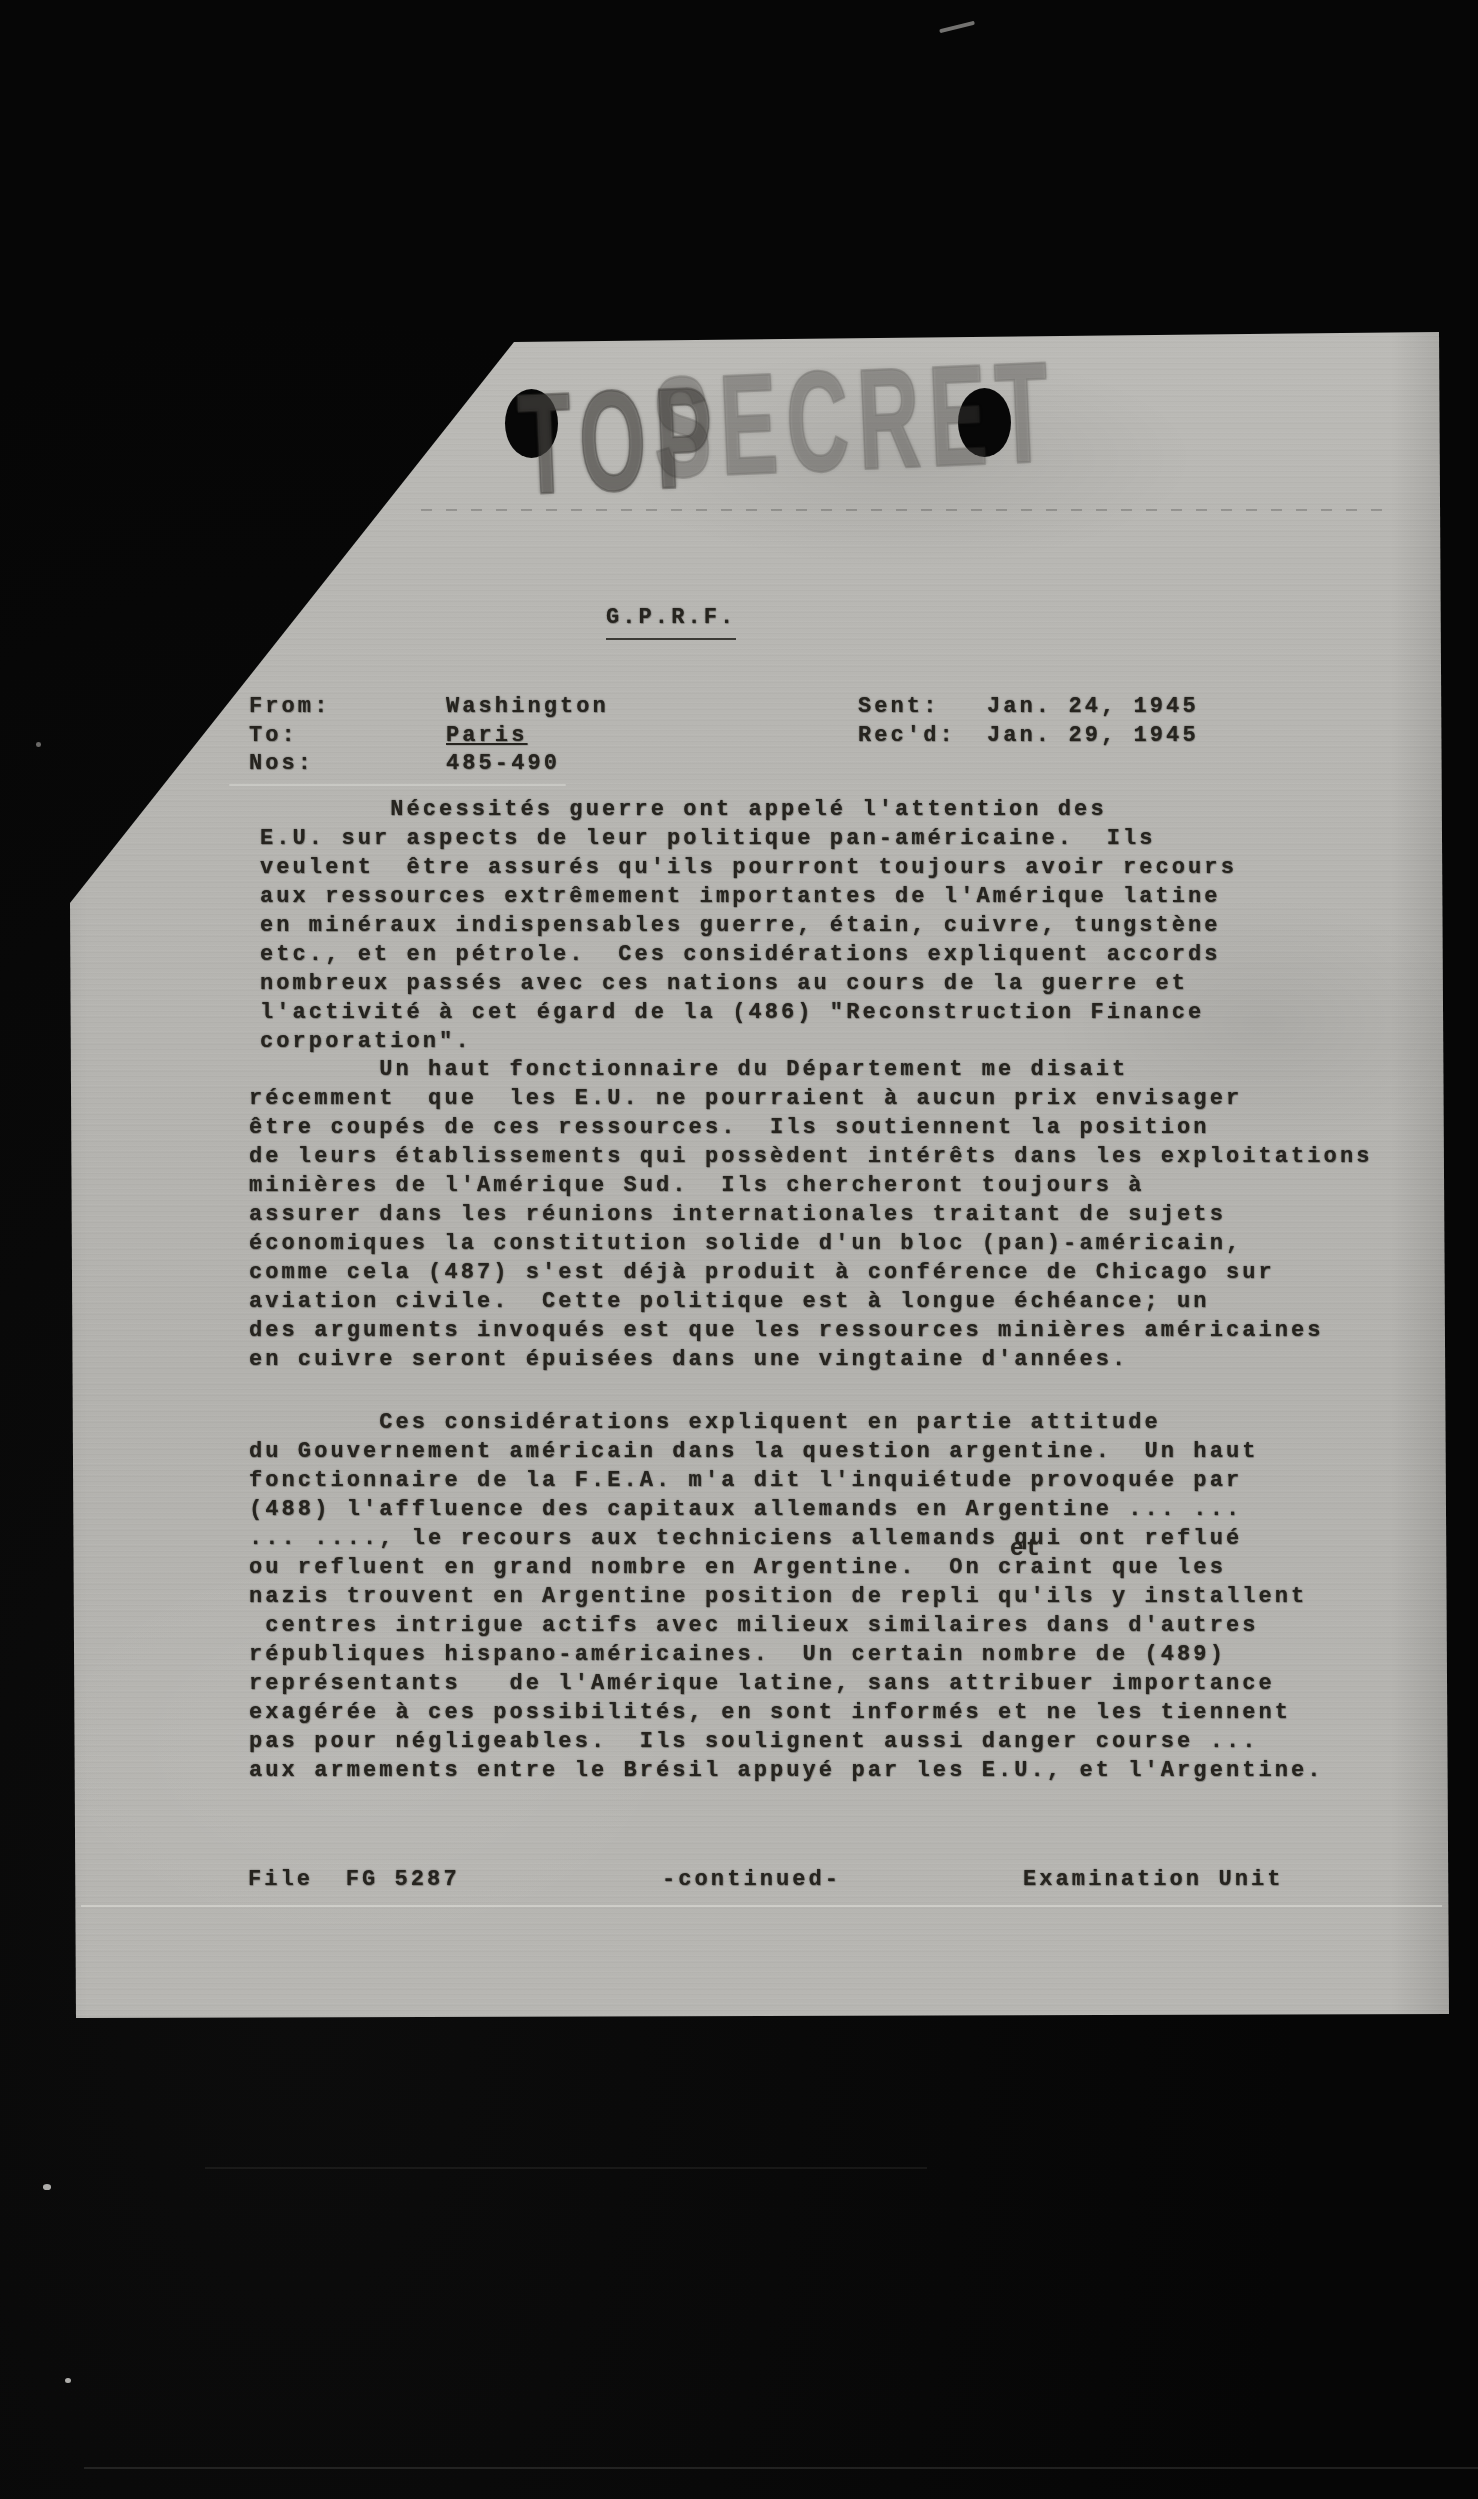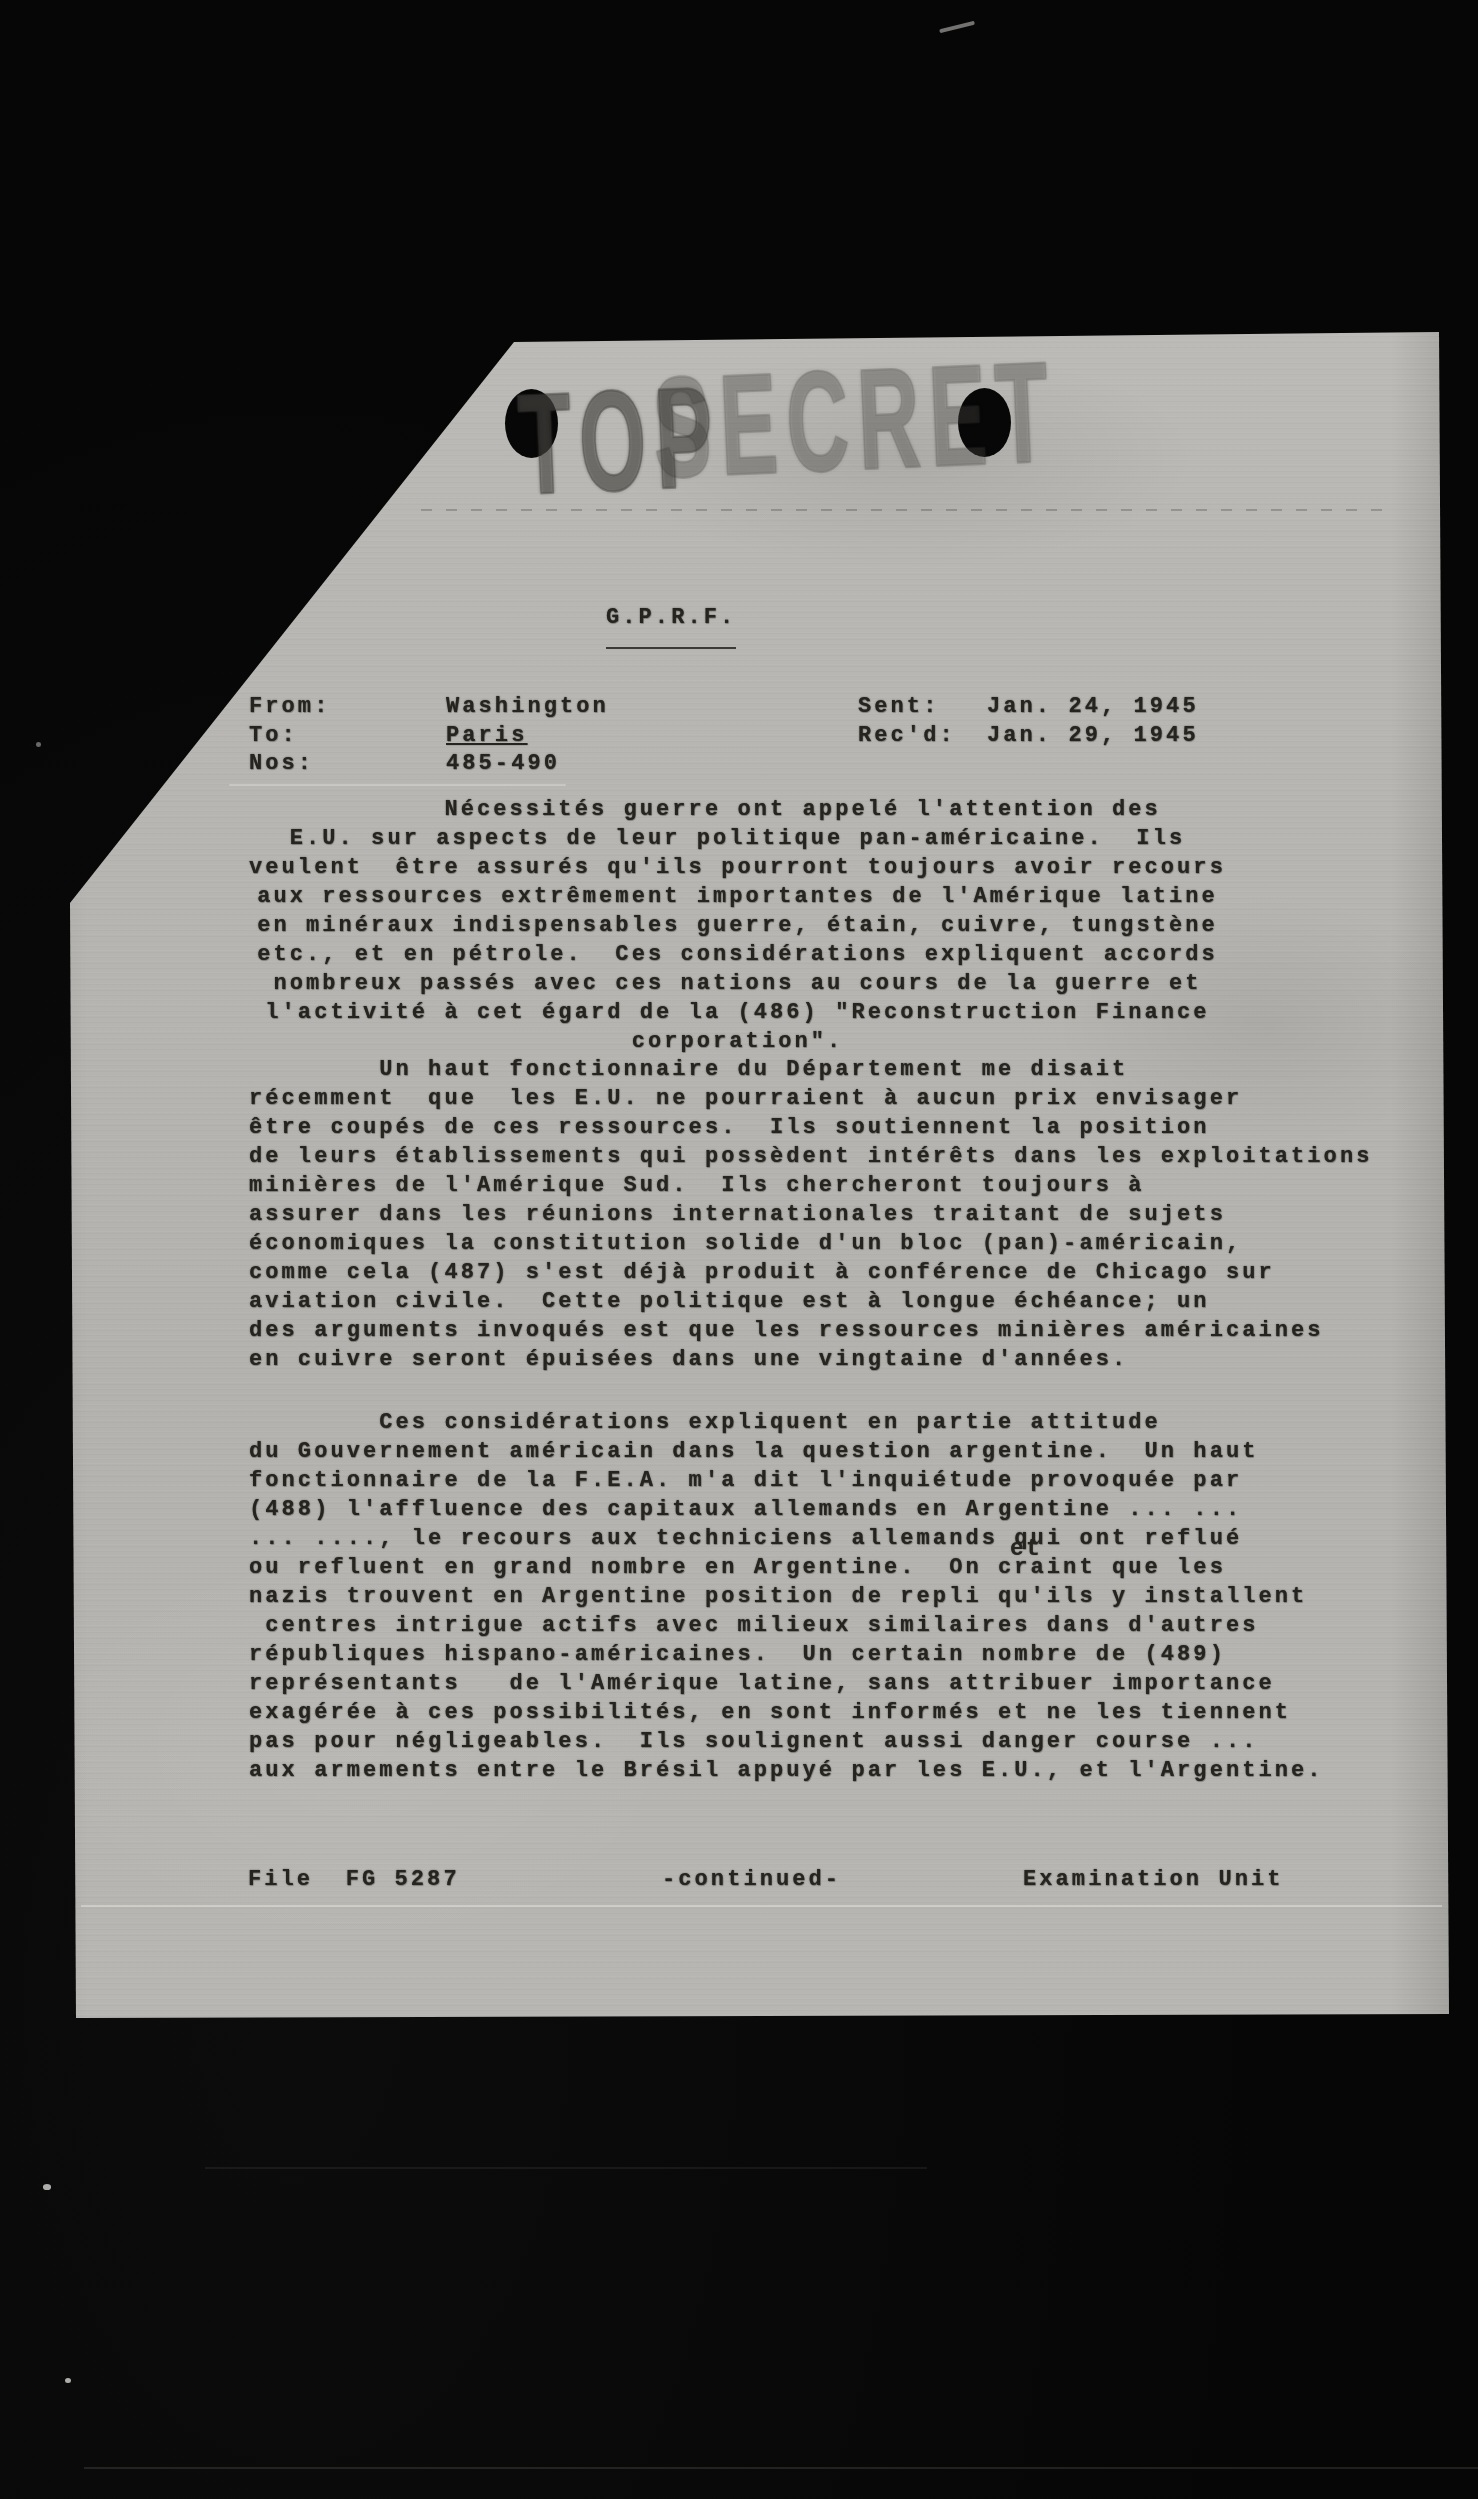--- a/index.html
+++ b/index.html
@@ -44,21 +44,21 @@
 
   
   .tw{
     position:absolute;
     font-size:22px;font-weight:700;line-height:29px;
     letter-spacing:0.14em;
     color:#26241f;
     text-shadow:0 0 1.5px rgba(38,36,32,0.72), 0.6px 0.6px 0.6px rgba(38,36,32,0.25);
     white-space:pre;
   }
-  .heading{border-bottom:2.4px solid rgba(38,36,32,0.85);padding-bottom:17px;}
+  .heading{border-bottom:2.4px solid rgba(38,36,32,0.85);padding-bottom:8px;}
   .sup{
     position:absolute;left:1010px;top:1536px;
     font-size:23px;font-weight:700;letter-spacing:0.1em;
     color:#26241f;text-shadow:0 0 1.2px rgba(38,36,32,0.7);
   }
 
   
   .streak-dark{
     position:absolute;left:421px;top:509px;width:963px;height:1.8px;opacity:.45;
     background:repeating-linear-gradient(90deg, rgba(40,40,38,0.55) 0 10.8px, transparent 10.8px 25px);
@@ -91,21 +91,21 @@
     <div class="tw" style="left:446px;top:692px;">Washington</div>
     <div class="tw" style="left:249px;top:721px;">To:</div>
     <div class="tw" style="left:446px;top:721px;text-decoration:underline;">Paris</div>
     <div class="tw" style="left:249px;top:749px;">Nos:</div>
     <div class="tw" style="left:446px;top:749px;">485-490</div>
     <div class="tw" style="left:858px;top:692px;">Sent:</div>
     <div class="tw" style="left:987px;top:692px;">Jan. 24, 1945</div>
     <div class="tw" style="left:858px;top:721px;">Rec'd:</div>
     <div class="tw" style="left:987px;top:721px;">Jan. 29, 1945</div>
 
-    <div class="tw" style="left:249px;top:795px;text-align:center;">        Nécessités guerre ont appelé l'attention des
+    <div class="tw" style="left:260px;top:795px;">        Nécessités guerre ont appelé l'attention des
 E.U. sur aspects de leur politique pan-américaine.  Ils
 veulent  être assurés qu'ils pourront toujours avoir recours
 aux ressources extrêmement importantes de l'Amérique latine
 en minéraux indispensables guerre, étain, cuivre, tungstène
 etc., et en pétrole.  Ces considérations expliquent accords
 nombreux passés avec ces nations au cours de la guerre et
 l'activité à cet égard de la (486) "Reconstruction Finance
 corporation".</div>
     <div class="tw" style="left:249px;top:1055px;">        Un haut fonctionnaire du Département me disait
 récemment  que  les E.U. ne pourraient à aucun prix envisager

